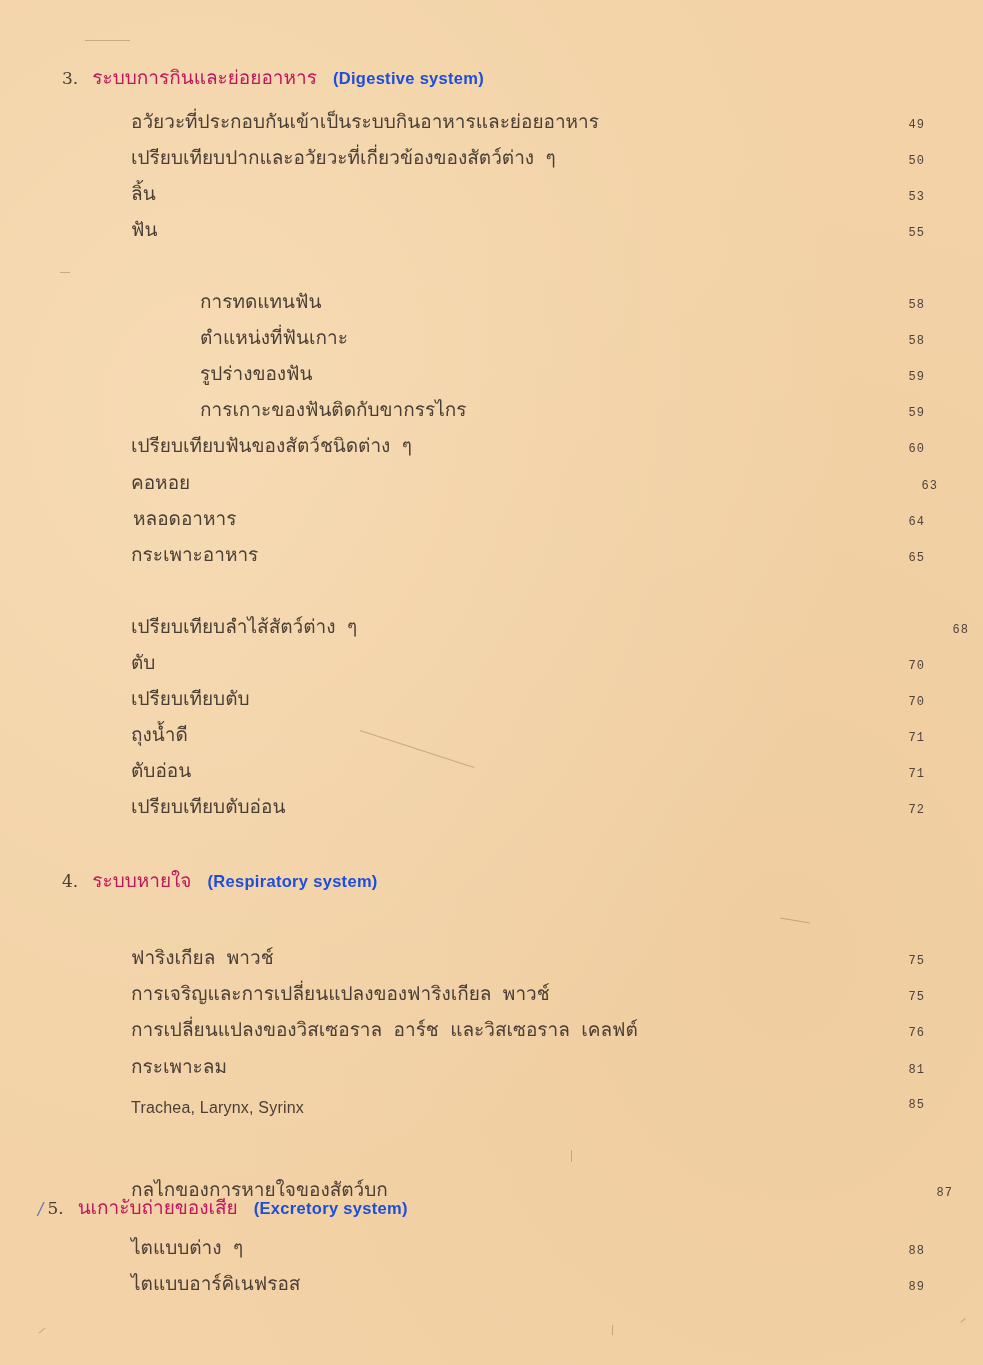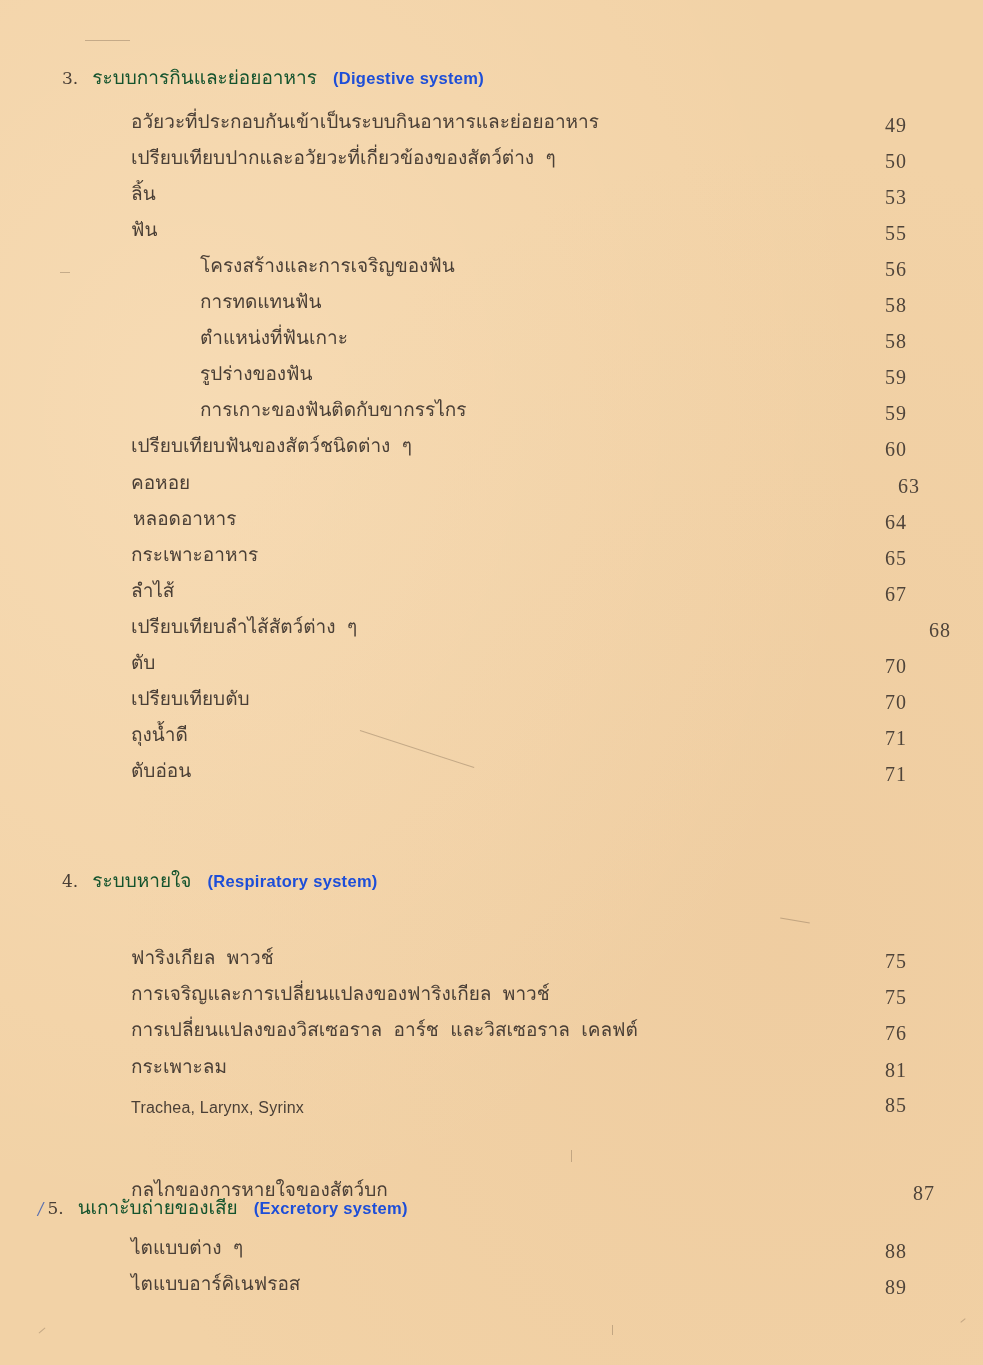--- a/index.html
+++ b/index.html
@@ -38,21 +38,21 @@
     }
     .sec-num {
       font-family: "DejaVu Serif", serif;
       font-size: 17px;
       color: #4a3f36;
       margin-right: 14px;
     }
     .sec-thai {
       font-family: "DejaVu Serif", serif;
       font-size: 19px;
-      color: #14532d;
+      color: #be185d;
       margin-right: 16px;
     }
     .sec-en {
       font-family: "Liberation Sans", sans-serif;
       font-weight: bold;
       font-size: 16.5px;
       letter-spacing: 0.3px;
       color: #1d4ed8;
     }
     .entry {
@@ -73,22 +73,23 @@
     .entry-label.latin {
       font-family: "Liberation Sans", sans-serif;
       font-size: 16px;
       letter-spacing: 0.2px;
     }
     .entry-page {
       position: absolute;
       top: 2px;
       right: 58px;
       width: 40px;
-      font-family: Liberation Serif, serif;
-      font-size: 20px;
+      text-align: right;
+      font-family: Liberation Mono, monospace;
+      font-size: 12px;
       letter-spacing: 1px;
       color: #4f443a;
       line-height: 30px;
     }
     .lvl1 { left: 131px; }
     .lvl2 { left: 200px; }
     .lvl1b { left: 133px; text-align: right; }
     .speck {
       position: absolute;
       background: rgba(110, 90, 70, 0.35);
@@ -114,24 +115,20 @@
     <span class="entry-page">50</span>
   </div>
   <div class="entry" style="top:180px;">
     <span class="entry-label lvl1">ลิ้น</span>
     <span class="entry-page">53</span>
   </div>
   <div class="entry" style="top:216px;">
     <span class="entry-label lvl1">ฟัน</span>
     <span class="entry-page">55</span>
   </div>
-  <div class="entry" style="top:252px;">
-    <span class="entry-label lvl2">โครงสร้างและการเจริญของฟัน</span>
-    <span class="entry-page">56</span>
-  </div>
   <div class="entry" style="top:288px;">
     <span class="entry-label lvl2">การทดแทนฟัน</span>
     <span class="entry-page">58</span>
   </div>
   <div class="entry" style="top:324px;">
     <span class="entry-label lvl2">ตำแหน่งที่ฟันเกาะ</span>
     <span class="entry-page">58</span>
   </div>
   <div class="entry" style="top:360px;">
     <span class="entry-label lvl2">รูปร่างของฟัน</span>
@@ -150,43 +147,43 @@
     <span class="entry-page">63</span>
   </div>
   <div class="entry" style="top:505px;">
     <span class="entry-label lvl1b">หลอดอาหาร</span>
     <span class="entry-page">64</span>
   </div>
   <div class="entry" style="top:541px;">
     <span class="entry-label lvl1">กระเพาะอาหาร</span>
     <span class="entry-page">65</span>
   </div>
-  <div class="entry" style="top:577px;">
-    <span class="entry-label lvl1">ลำไส้</span>
-    <span class="entry-page">67</span>
-  </div>
   <div class="entry" style="top:613px;padding-left:44px;">
     <span class="entry-label lvl1">เปรียบเทียบลำไส้สัตว์ต่าง ๆ</span>
     <span class="entry-page">68</span>
   </div>
   <div class="entry" style="top:649px;">
     <span class="entry-label lvl1">ตับ</span>
     <span class="entry-page">70</span>
   </div>
   <div class="entry" style="top:685px;">
     <span class="entry-label lvl1">เปรียบเทียบตับ</span>
     <span class="entry-page">70</span>
   </div>
   <div class="entry" style="top:721px;">
     <span class="entry-label lvl1">ถุงน้ำดี</span>
     <span class="entry-page">71</span>
   </div>
   <div class="entry" style="top:757px;">
     <span class="entry-label lvl1">ตับอ่อน</span>
     <span class="entry-page">71</span>
+  </div>
+  <div class="entry" style="top:793px;">
+    <span class="entry-label lvl1">เปรียบเทียบตับอ่อน</span>
+    <span class="entry-page">72</span>
   </div>
 
   <div class="section-heading" style="left:62px; top:865px;">
     <span class="sec-num">4.</span>
     <span class="sec-thai">ระบบหายใจ</span>
     <span class="sec-en">(Respiratory system)</span>
   </div>
 
   <div class="entry" style="top:944px;">
     <span class="entry-label lvl1">ฟาริงเกียล พาวช์</span>

